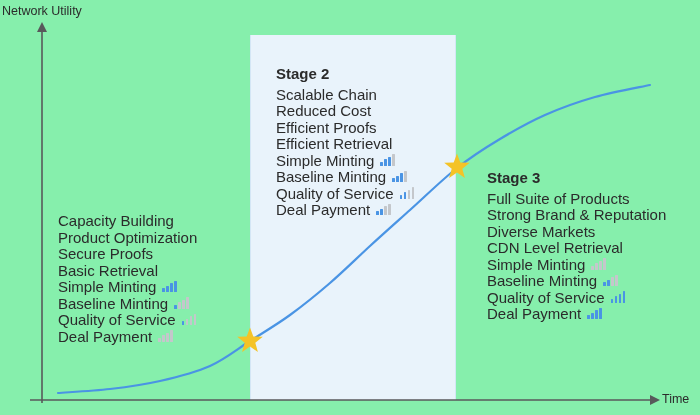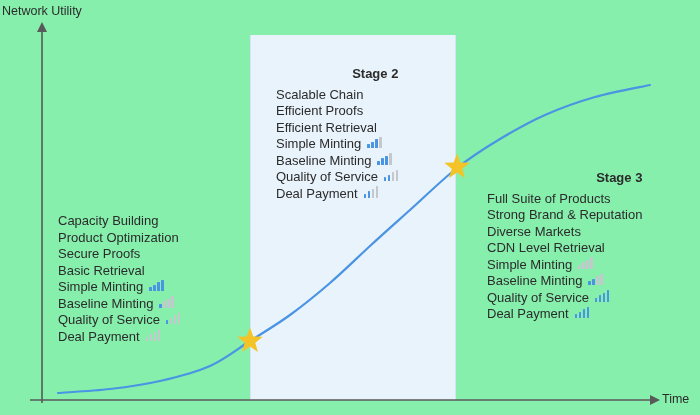--- a/index.html
+++ b/index.html
@@ -6,21 +6,21 @@
   .canvas{
     position:relative;width:700px;height:415px;background:#86efac;
     font-family:"Liberation Sans",sans-serif;overflow:hidden;
     --accent:#4A94E4; --bar-off:#C4C7CB; --band:#E9F3FB; --band-edge:#D4E6F5;
     --star:#F4C327; --ink:#2b2b2b; --axis:#58595B;
   }
   svg.layer{position:absolute;left:0;top:0;}
   .axis-label{position:absolute;font-size:12.5px;color:var(--ink);white-space:nowrap;z-index:3;}
   .y-label{left:2px;top:4px;}
   .x-label{left:662px;top:392px;}
-  .stage{position:absolute;font-size:13px;line-height:16.5px;color:var(--ink);white-space:nowrap;z-index:4;text-align:right;}
+  .stage{position:absolute;font-size:15px;line-height:16.5px;color:var(--ink);white-space:nowrap;z-index:4;}
   .stage-title{font-weight:bold;margin-bottom:4px;}
   .stage-item{display:flex;align-items:baseline;}
   .bars-icon{display:inline-flex;align-items:flex-end;margin-left:6px;height:11.5px;}
   .bars-icon b{display:block;width:2.5px;margin-right:1.5px;background:var(--bar-off);border-radius:0.5px;}
   .bars-icon b:last-child{margin-right:0;}
   .bars-icon b:nth-child(1){height:4px;}
   .bars-icon b:nth-child(2){height:6.5px;}
   .bars-icon b:nth-child(3){height:9px;}
   .bars-icon b:nth-child(4){height:11.5px;}
   .bars-icon b.on{background:var(--accent);}
@@ -106,20 +106,23 @@
         </span>
       </div>
   </div>
 
   <div class="stage stage2">
     <div class="stage-title">Stage 2</div>
     <div class="stage-item">
         <span>Scalable Chain</span>
       </div>
     <div class="stage-item">
+        <span>Reduced Cost</span>
+      </div>
+    <div class="stage-item">
         <span>Efficient Proofs</span>
       </div>
     <div class="stage-item">
         <span>Efficient Retrieval</span>
       </div>
     <div class="stage-item">
         <span>Simple Minting</span>
         <span class="bars-icon">
           <b class="on"></b>
           <b class="on"></b>

